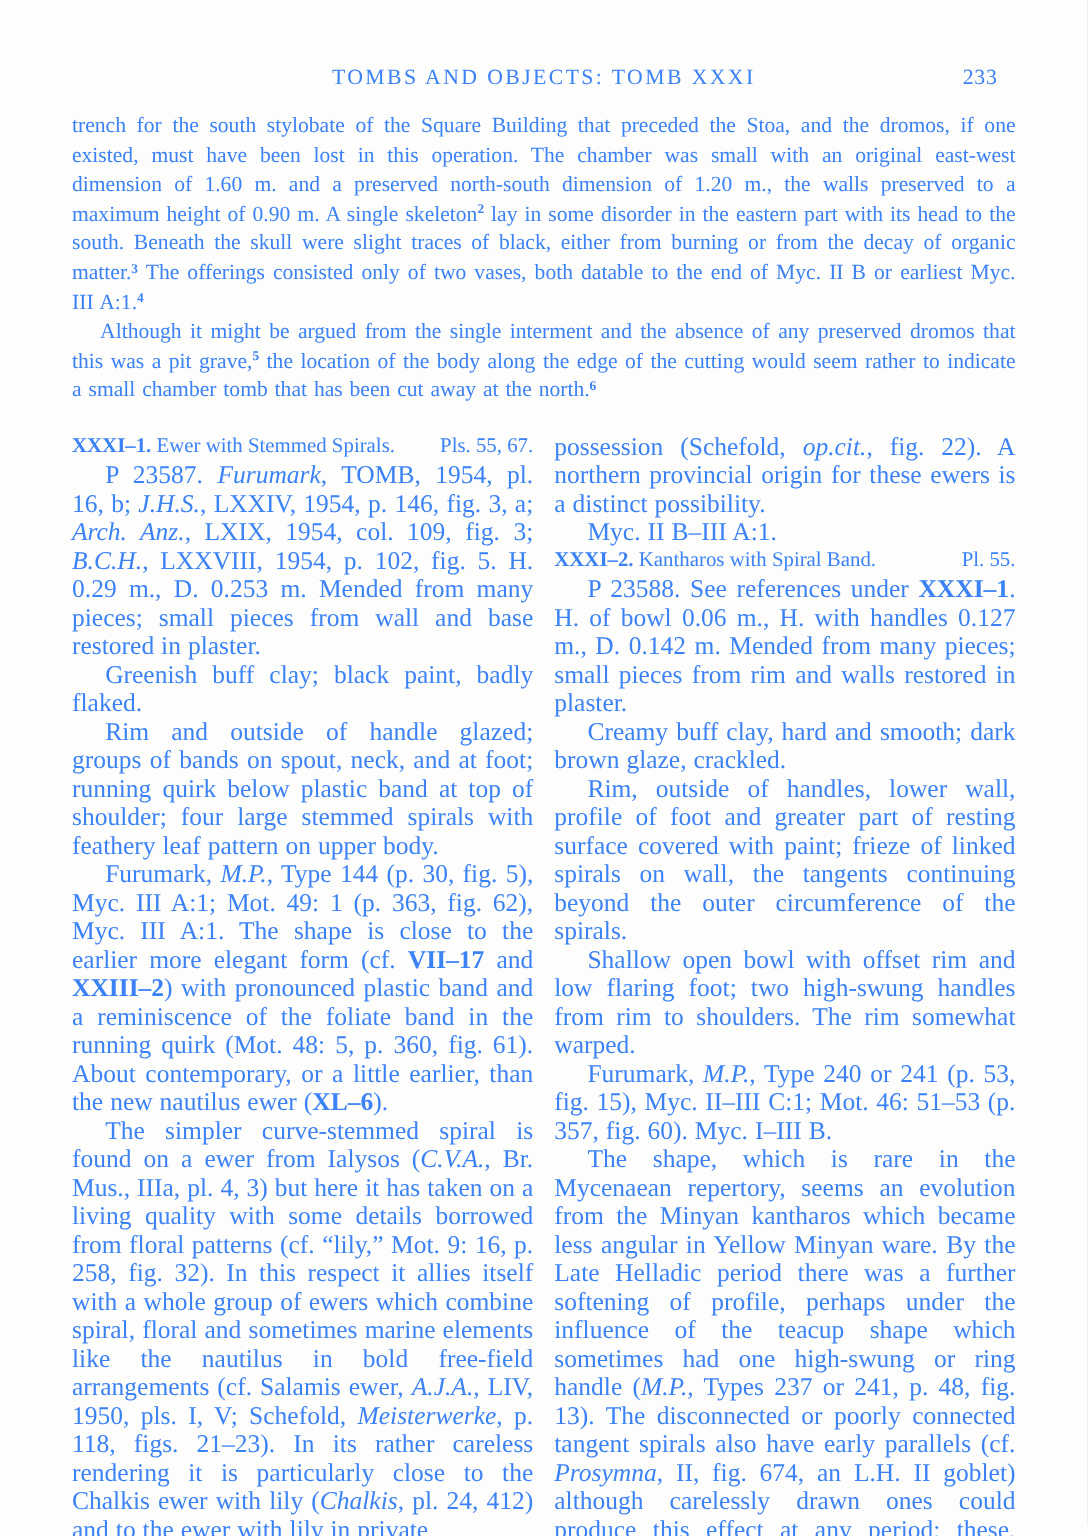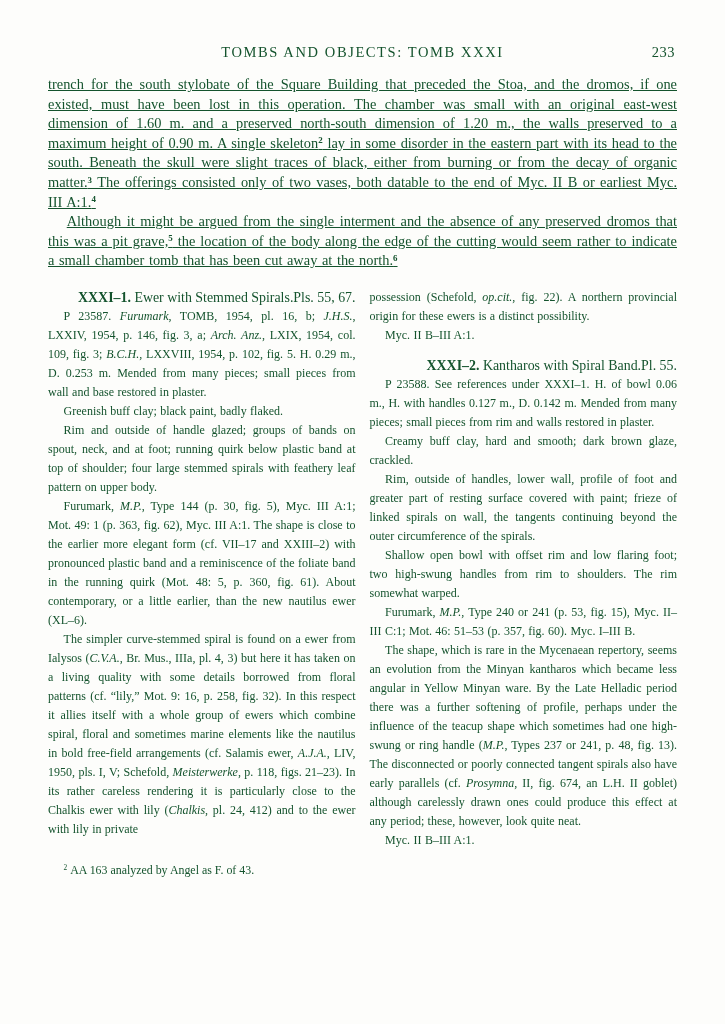--- a/index.html
+++ b/index.html
@@ -6,91 +6,91 @@
     margin: 0;
     padding: 0;
     background: #e8e8e6;
   }
   .page {
     position: relative;
     width: 725px;
     height: 1024px;
     margin: 0 auto;
     background: #fdfdfb;
-    color: #14532d;
+    color: #3b82f6;
     font-family: "Liberation Serif", "DejaVu Serif", serif;
     box-sizing: border-box;
     padding: 44px 48px 20px 48px;
     overflow: hidden;
   }
   .running-head {
     position: relative;
     text-align: center;
     font-size: 14.5px;
     letter-spacing: 1.6px;
     margin-bottom: 14px;
   }
   .running-head .page-num {
     position: absolute;
-    right: 2px;
+    right: 12px;
     top: 0;
     letter-spacing: 0.5px;
   }
-  .intro { margin-top: 14px; text-decoration: underline; }
+  .intro { margin-top: 14px; }
   .para {
     margin: 0;
     text-align: justify;
     font-size: 14.4px;
     line-height: 19.6px;
     word-spacing: 1px;
   }
   .para.indent { text-indent: 1.3em; }
   .columns {
     display: flex;
     gap: 14px;
     margin-top: 17px;
   }
   .col {
     flex: 1 1 0;
     min-width: 0;
   }
   .col .para {
-    font-size: 12px;
+    font-size: 17px;
     line-height: 19px;
     word-spacing: 0.4px;
   }
   .entry-head {
     display: flex;
-    justify-content: flex-end;
+    justify-content: space-between;
     font-size: 13.9px;
     line-height: 19px;
     white-space: nowrap;
   }
-  .entry-head-2 { margin-top: 11px; }
+  .entry-head-2 { }
   .entry-num { font-weight: bold; }
   .entry-plates { text-align: right; font-family: Liberation Serif, serif; }
   sup {
     font-size: 0.62em;
     line-height: 0;
     vertical-align: baseline;
     position: relative;
     top: -0.5em;
     font-weight: bold;
   }
   .footnotes { margin-top: 13px; }
   .footnote {
     margin: 0;
     text-align: justify;
     font-size: 11.9px;
     line-height: 15.6px;
     text-indent: 1.3em;
   }
   .fn-num { margin-right: 3px; font-weight: normal; }
   i { font-style: italic; }
-  b { font-weight: normal; }
+  b { font-weight: bold; }
 </style>
 </head>
 <body>
 
 <div class="page">
 
   <div class="running-head">
     <span class="head-title">TOMBS AND OBJECTS: TOMB XXXI</span>
     <span class="page-num">233</span>
   </div>

